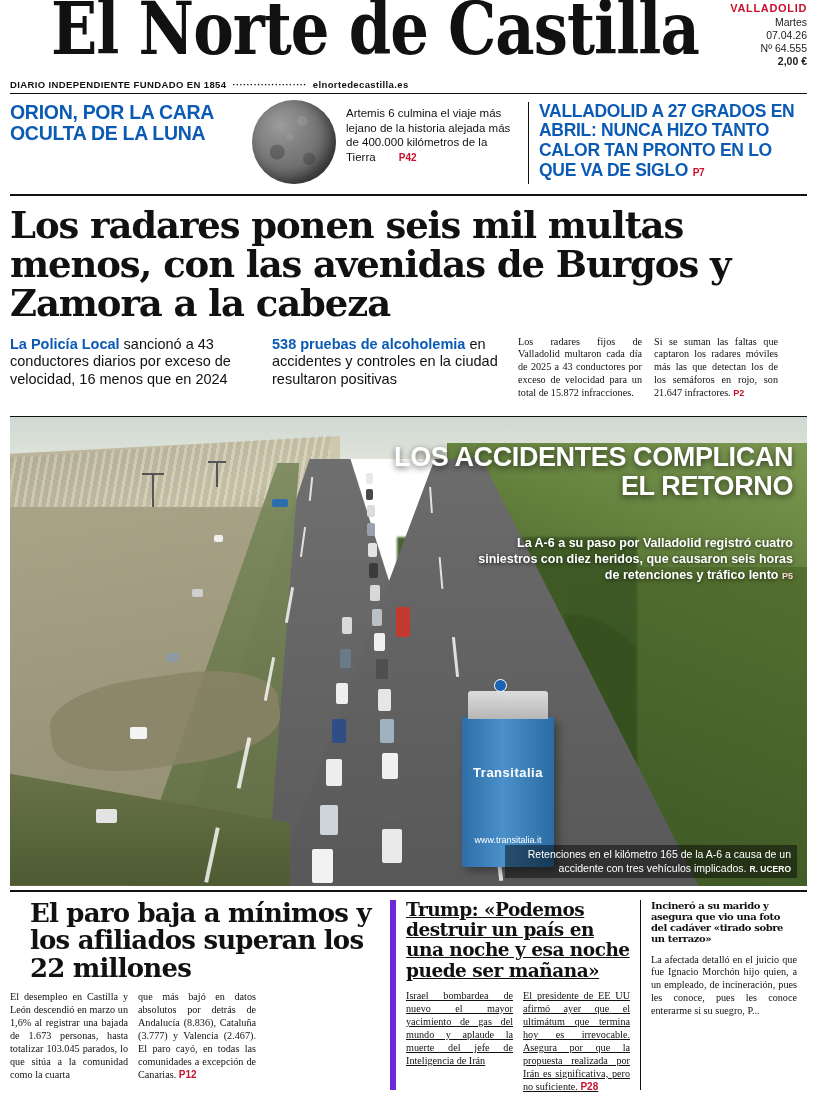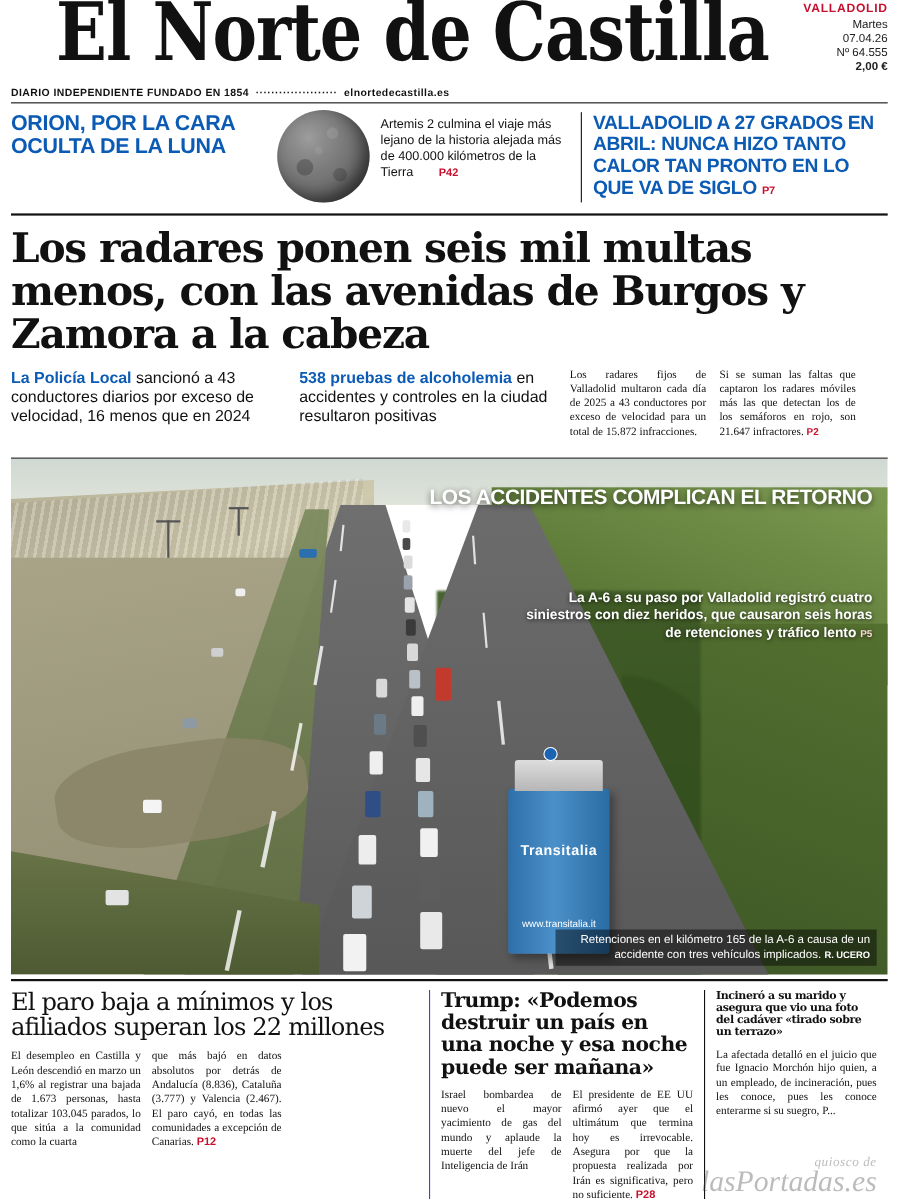--- a/index.html
+++ b/index.html
@@ -178,21 +178,21 @@
     color:#fff; font-family:"Liberation Sans", sans-serif; font-weight:bold;
     font-size:13px; letter-spacing:.5px; transform: rotate(0deg);
   }
   .truck-big .url {
     position:absolute; left:0; top:118px; width:100%; text-align:center;
     color:#fff; font-family:"Liberation Sans", sans-serif; font-size:9px;
   }
   .photo-title {
     position: absolute; right: 14px; top: 26px; text-align: right; width: 420px;
     font-family: "Liberation Sans", sans-serif; font-weight: bold;
-    color: #fff; font-size: 19px; line-height: 1.08; letter-spacing: -.4px;
+    color: #fff; font-size: 27px; line-height: 1.08; letter-spacing: -.4px;
     text-shadow: 0 2px 6px rgba(0,0,0,.6);
   }
   .photo-sub {
     position: absolute; right: 14px; top: 118px; width: 330px; text-align: right;
     font-family: "Liberation Sans", sans-serif; font-weight: bold;
     color: #fff; font-size: 12.5px; line-height: 1.3;
     text-shadow: 0 1px 4px rgba(0,0,0,.7);
   }
   .photo-sub .pg { color: #ffd7d7; font-size: 9px; }
   .photo-caption {
@@ -206,25 +206,25 @@
     position:absolute; left:484px; top:262px; width:13px; height:13px;
     border-radius:50%; background:#1b63b3; border:1.5px solid #fff;
   }
 
   
   .bottom {
     display: flex; border-top: 2px solid #111; margin-top: 4px; padding-top: 8px;
     height: 200px;
   }
   .col-a { width: 380px; padding-right: 10px; }
-  .col-b { width: 250px; padding: 0 10px; border-left: 1px solid #6d28d9; }
+  .col-b { width: 250px; padding: 0 10px; border-left: 6px solid #6d28d9; text-decoration: underline; }
   .col-c { width: 157px; padding-left: 10px; border-left: 1px solid #111; position: relative;}
   .col-a h2 {
-    font-family: "DejaVu Serif", serif; font-weight: normal;
-    font-size: 22px; line-height: 1.06; letter-spacing: -.8px;
+    font-family: "DejaVu Serif", serif; font-weight: bold;
+    font-size: 26px; line-height: 1.06; letter-spacing: -.8px; margin-left: 20px;
   }
   .col-b h2 {
     font-family: "DejaVu Serif", serif; font-weight: bold;
     font-size: 18.5px; line-height: 1.1; letter-spacing: -.5px;
   }
   .col-c h2 {
     font-family: "DejaVu Serif", serif; font-weight: bold;
     font-size: 10px; line-height: 1.12; letter-spacing: -.4px;
   }
   .body-cols { display: flex; gap: 10px; margin-top: 9px; }
@@ -265,21 +265,21 @@
     </div>
     <div class="rule-thin"></div>
   </div>
 
   <div class="teasers">
     <div class="teaser-left">
       <h3>ORION, POR LA CARA OCULTA DE LA LUNA</h3>
     </div>
     <div class="moon"></div>
     <div class="teaser-mid">
-      <span>Artemis 2 culmina el viaje más lejano de la historia alejada más de 400.000 kilómetros de la Tierra</span>
+      <span>Artemis 6 culmina el viaje más lejano de la historia alejada más de 400.000 kilómetros de la Tierra</span>
       <span class="pg">P42</span>
     </div>
     <div class="teaser-right">
       <h3><span>VALLADOLID A 27 GRADOS EN ABRIL: NUNCA HIZO TANTO CALOR TAN PRONTO EN LO QUE VA DE SIGLO</span> <span class="pg">P7</span></h3>
     </div>
   </div>
 
   <div class="lead">
     <h1>Los radares ponen seis mil multas menos, con las avenidas de Burgos y Zamora a la cabeza</h1>
     <div class="lead-decks">
@@ -393,20 +393,16 @@
         <div class="bc">Israel bombardea de nuevo el mayor yacimiento de gas del mundo y aplaude la muerte del jefe de Inteligencia de Irán</div>
         <div class="bc"><span>El presidente de EE UU afirmó ayer que el ultimátum que termina hoy es irrevocable. Asegura por que la propuesta realizada por Irán es significativa, pero no suficiente.</span> <span class="pgr">P28</span></div>
       </div>
     </div>
 
     <div class="col-c">
       <h2>Incineró a su marido y asegura que vio una foto del cadáver «tirado sobre un terrazo»</h2>
       <div class="body-cols">
         <div class="bc">La afectada detalló en el juicio que fue Ignacio Morchón hijo quien, a un empleado, de incineración, pues les conoce, pues les conoce enterarme si su suegro, P...</div>
       </div>
-      <div class="watermark">
-        <span class="small">quiosco de</span>
-        <span>lasPortadas.es</span>
-      </div>
     </div>
 
   </div>
 </div>
 
 </body></html>

